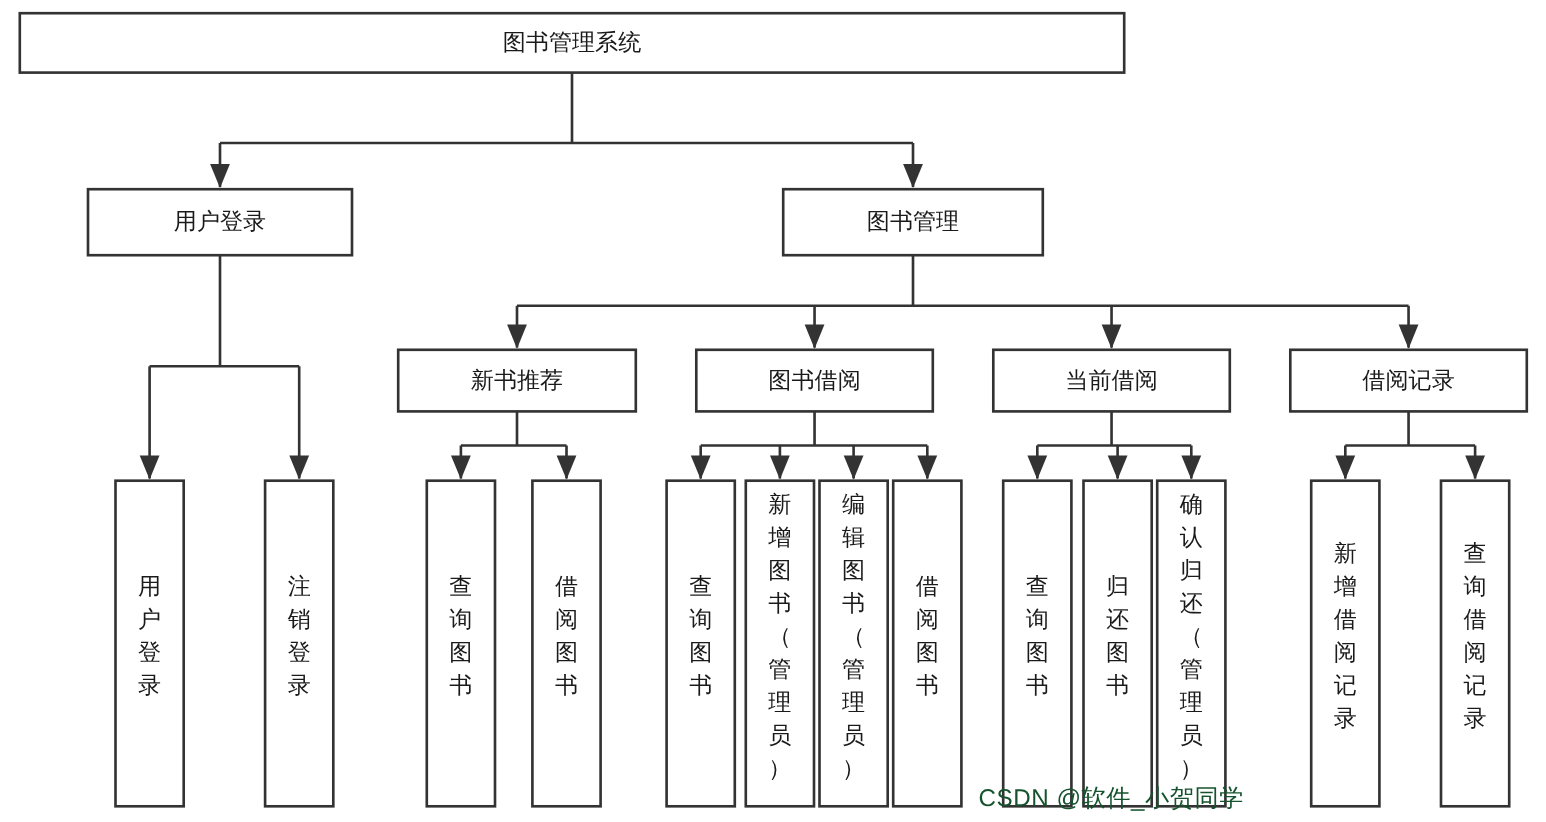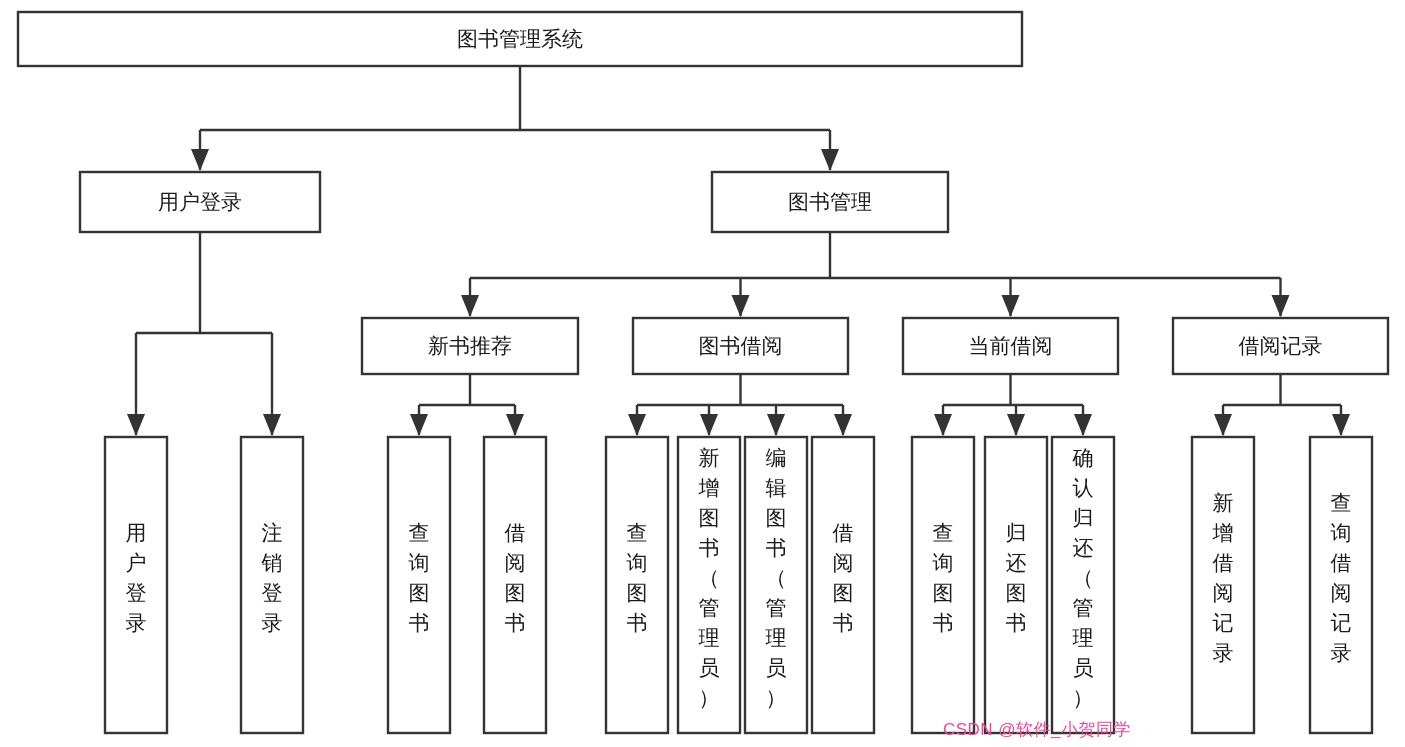--- a/index.html
+++ b/index.html
@@ -53,22 +53,22 @@
   }
   .arrow-head {
     fill: #333333;
     stroke: none;
   }
   .watermark {
     position: absolute;
     right: 8px;
     bottom: 6px;
     font-family: "Liberation Sans", "DejaVu Sans", sans-serif;
-    font-size: 17px;
-    color: #ec4899;
+    font-size: 22px;
+    color: #14532d;
     letter-spacing: 0.5px;
     white-space: nowrap;
     user-select: none;
   }
 </style>
 </head>
 <body>
 
 <div id="diagram-root">
 

